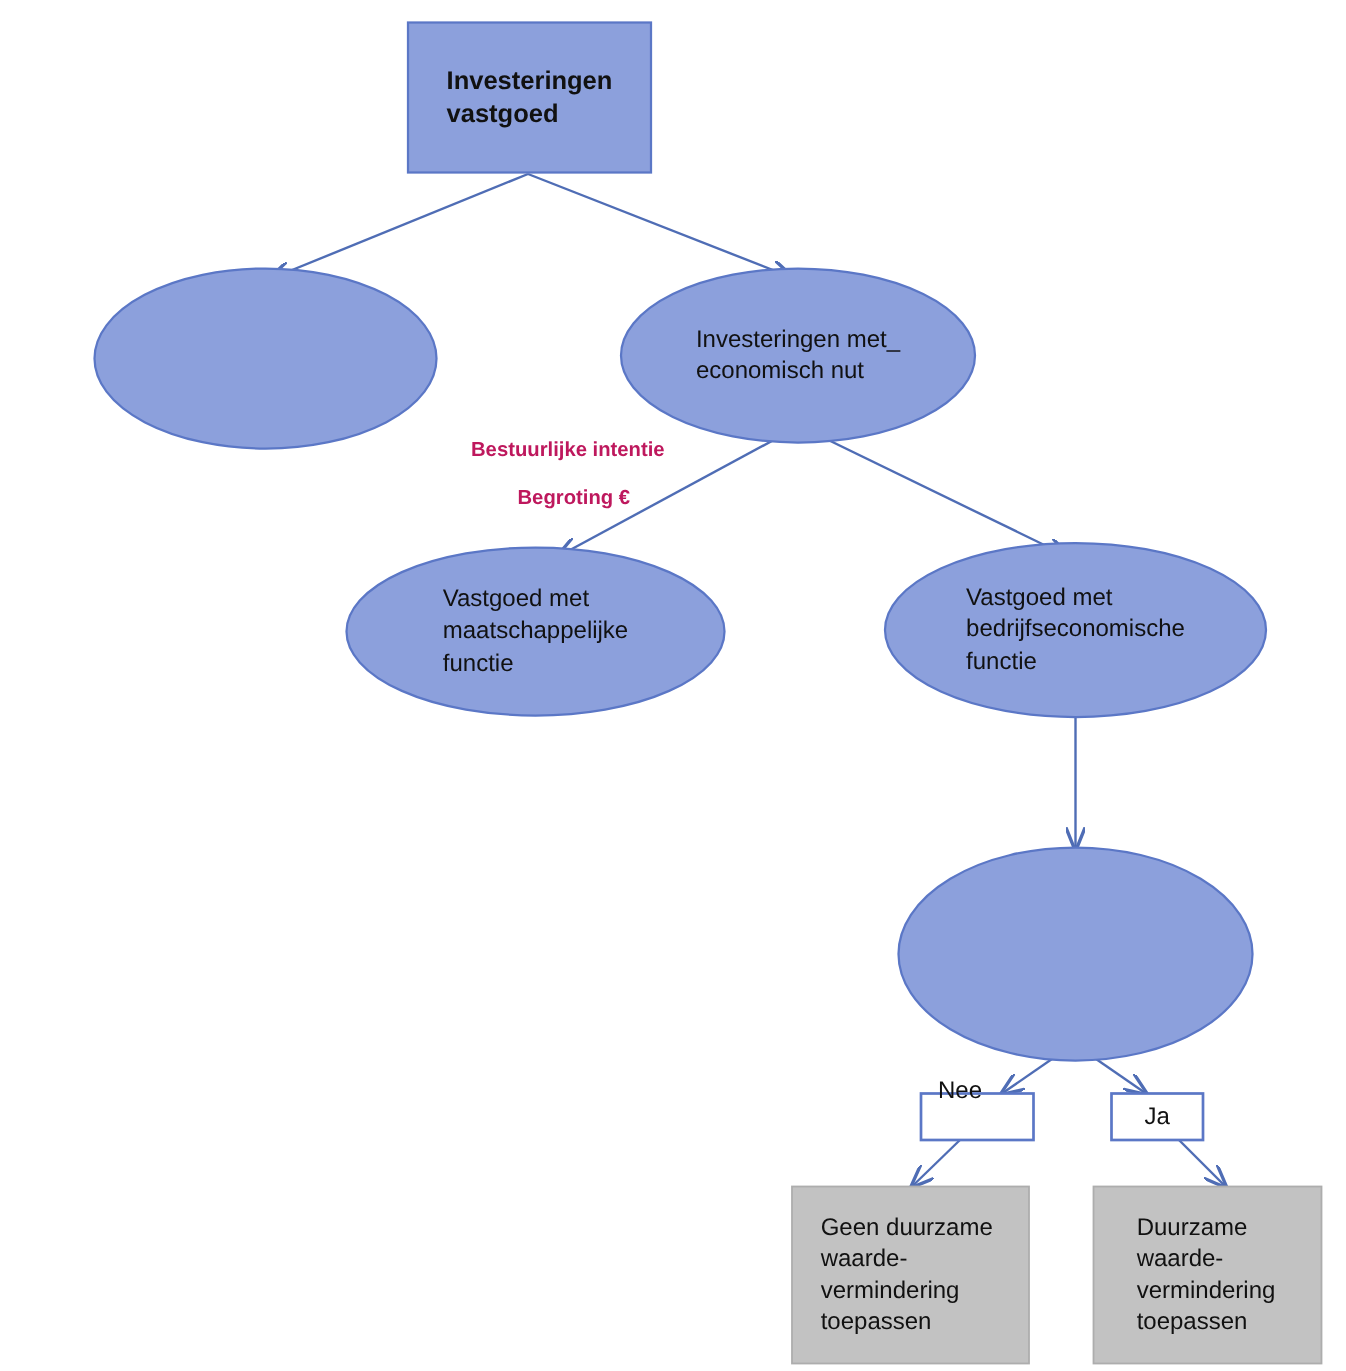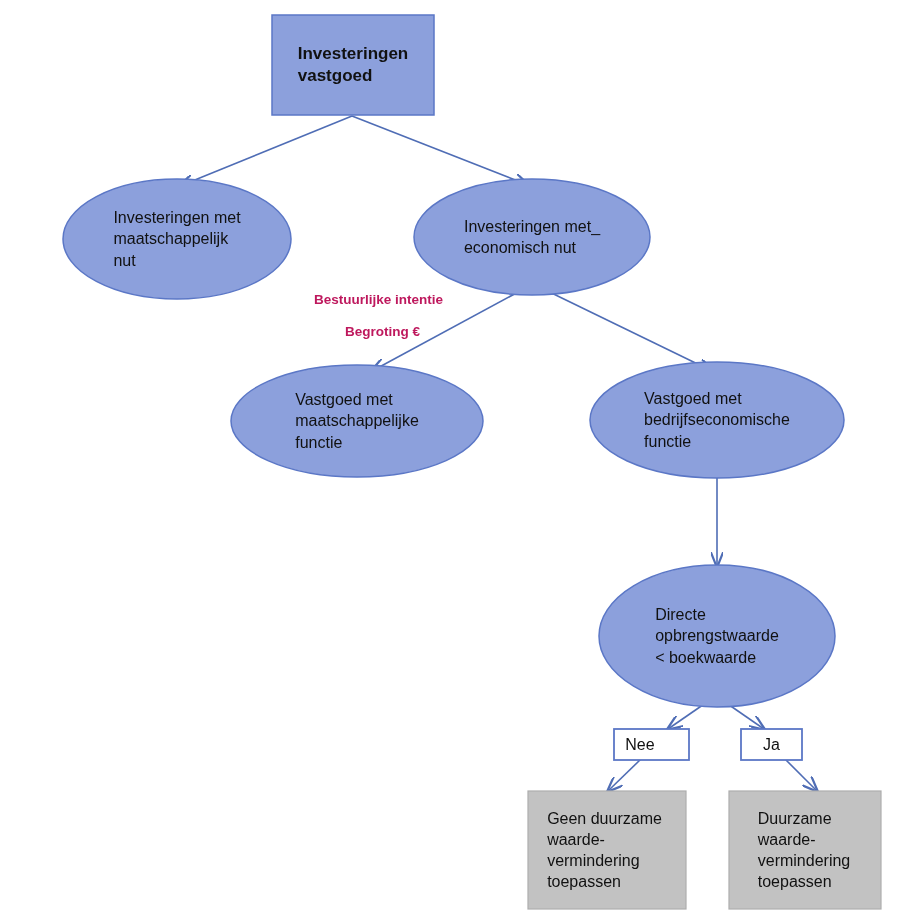--- a/index.html
+++ b/index.html
@@ -103,40 +103,34 @@
     <rect x="741" y="729" width="61" height="31" fill="#FFFFFF" stroke="#5B77C6" stroke-width="1.8"></rect>
 
     <rect x="528" y="791" width="158" height="118" fill="#C2C2C2" stroke="#ADADAD" stroke-width="1.2"></rect>
 
     <rect x="729" y="791" width="152" height="118" fill="#C2C2C2" stroke="#ADADAD" stroke-width="1.2"></rect>
   </svg>
 
   <div class="node-label lbl-root" style="left:272px; top:15px; width:162px; height:100px;">Investeringen
 vastgoed</div>
 
-  <div class="node-label lbl-ellipse" style="left:63px; top:179px; width:228px; height:120px;">Investeringen met
-maatschappelijk
-nut</div>
 
   <div class="node-label lbl-ellipse" style="left:414px; top:179px; width:236px; height:116px;">Investeringen met_
 economisch nut</div>
 
   <div class="node-label lbl-ellipse" style="left:231px; top:365px; width:252px; height:112px;">Vastgoed met
 maatschappelijke
 functie</div>
 
   <div class="node-label lbl-ellipse" style="left:590px; top:362px; width:254px; height:116px;">Vastgoed met
 bedrijfseconomische
 functie</div>
 
-  <div class="node-label lbl-decision" style="left:599px; top:565px; width:236px; height:142px;">Directe
-opbrengstwaarde
-&lt; boekwaarde</div>
 
-  <div class="node-label lbl-answer" style="left:614px; top:729px; width:52px; height:31px;border-radius:12px;">Nee</div>
+  <div class="node-label lbl-answer" style="left:614px; top:712px; width:52px; height:31px;border-radius:12px;">Nee</div>
 
   <div class="node-label lbl-answer" style="left:741px; top:729px; width:61px; height:31px;">Ja</div>
 
   <div class="node-label lbl-outcome" style="left:528px; top:791px; width:153px; height:118px;">Geen duurzame
 waarde-
 vermindering
 toepassen</div>
 
   <div class="node-label lbl-outcome" style="left:729px; top:791px; width:150px; height:118px;">Duurzame
 waarde-

